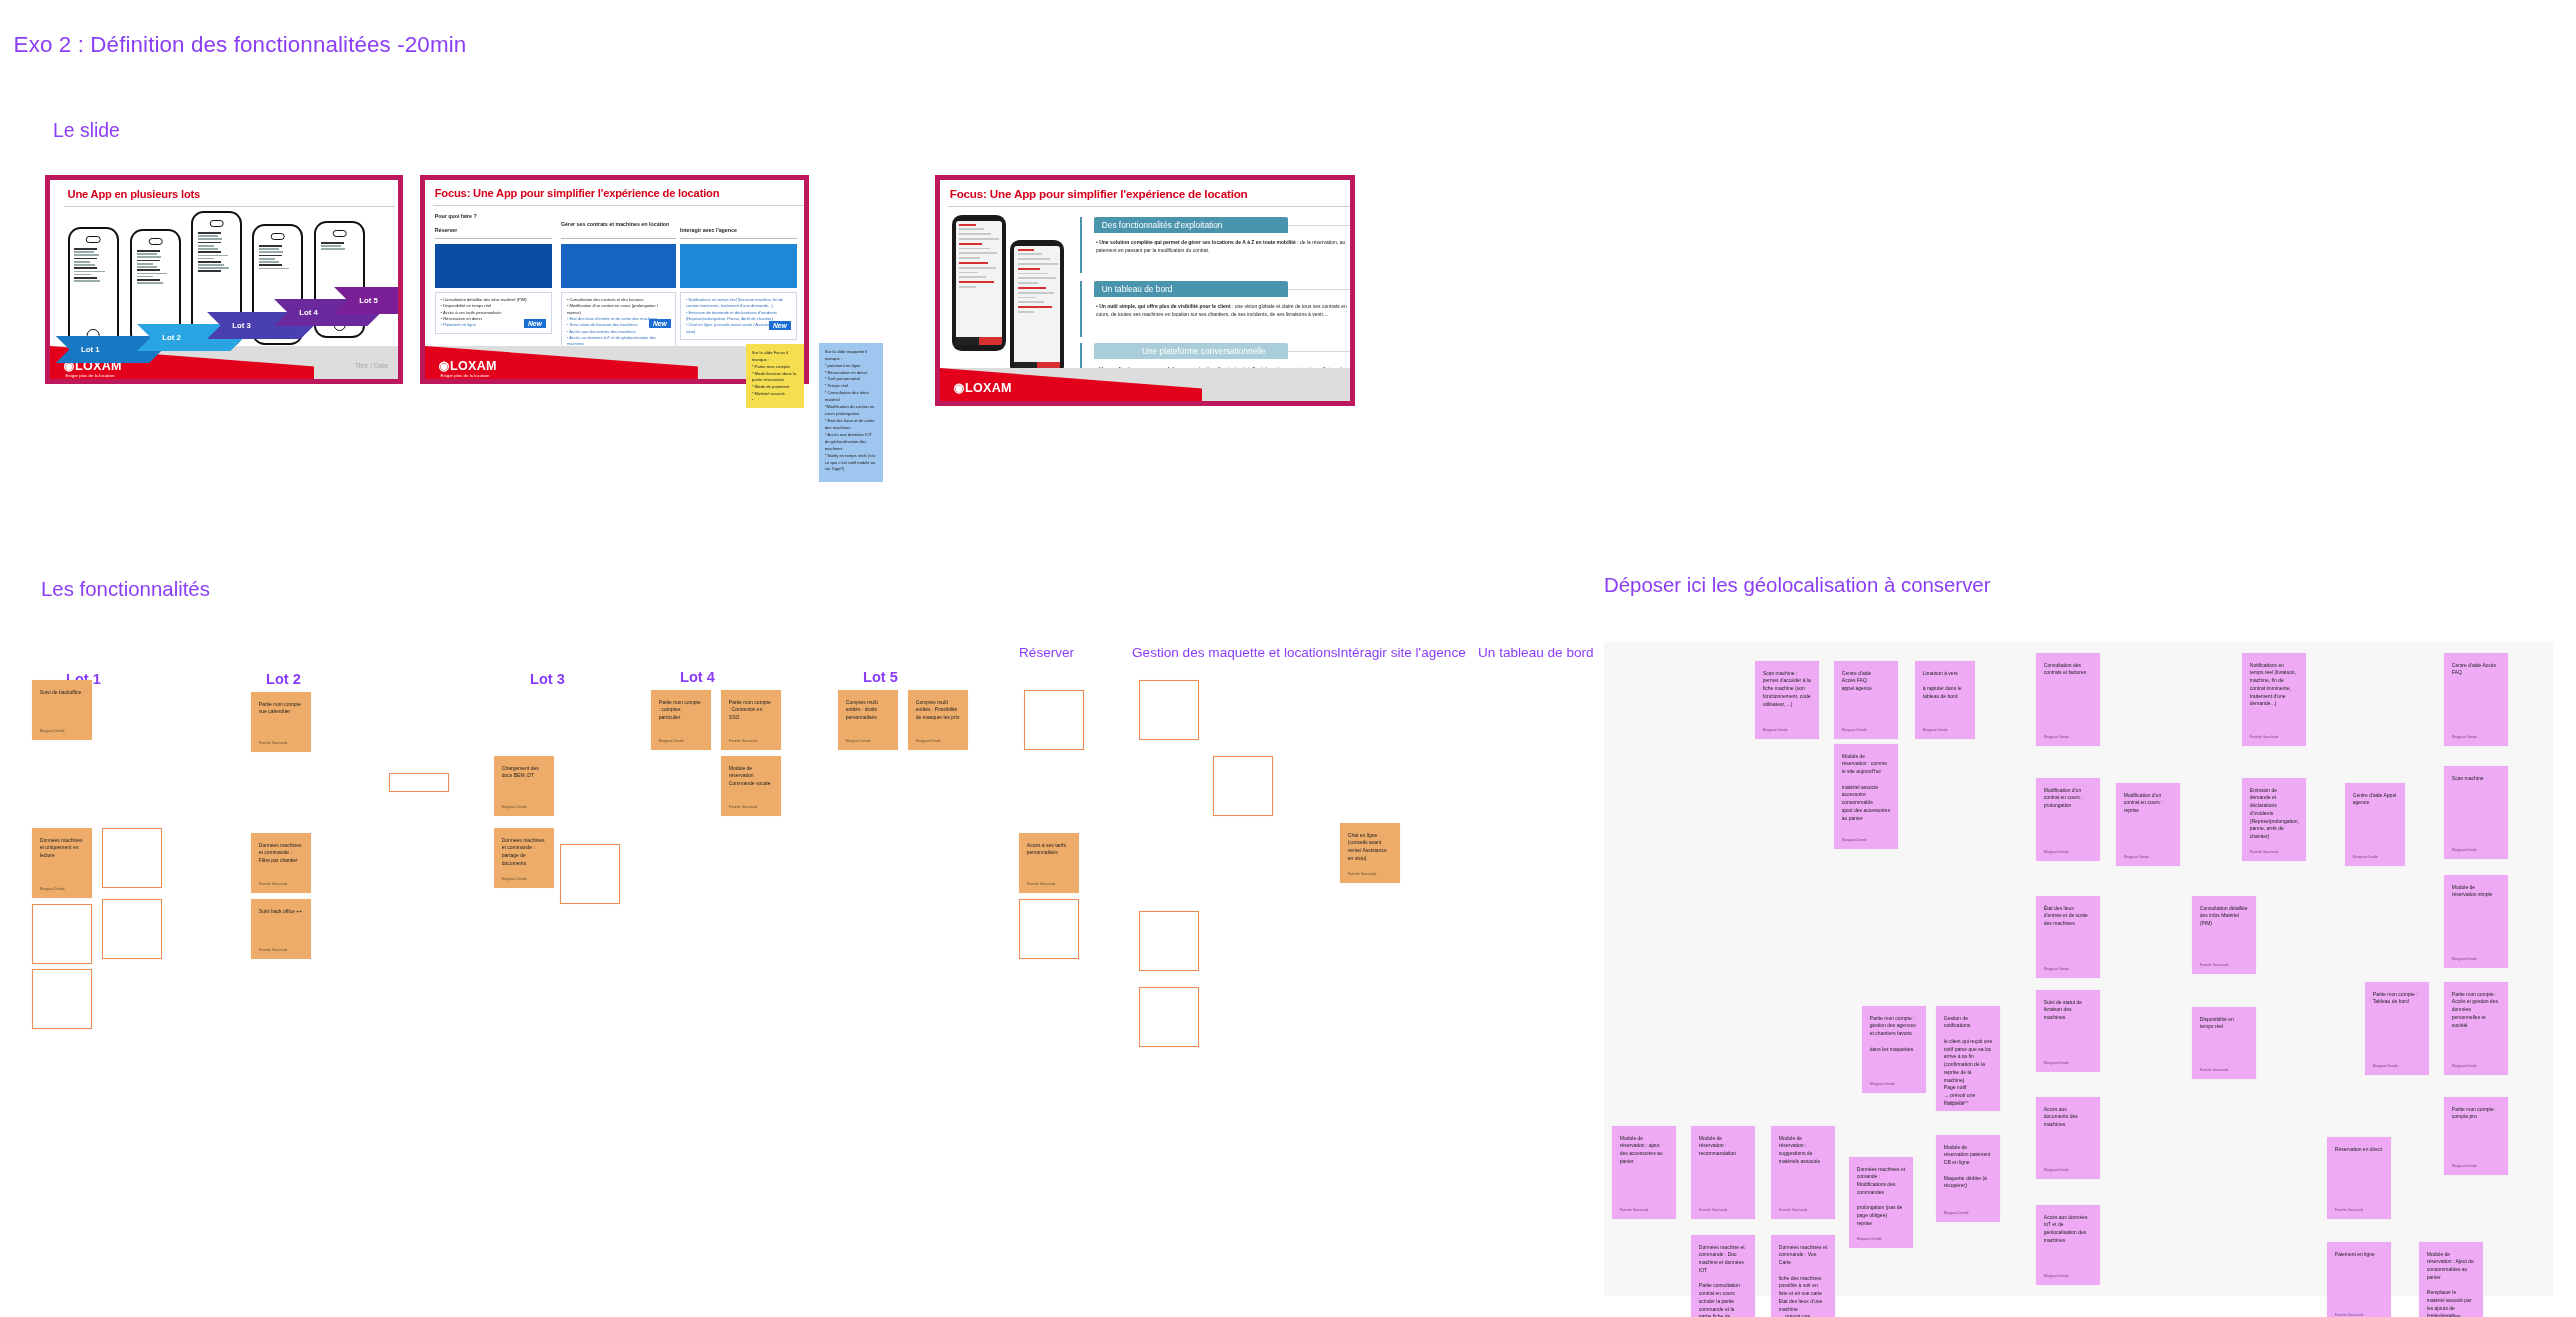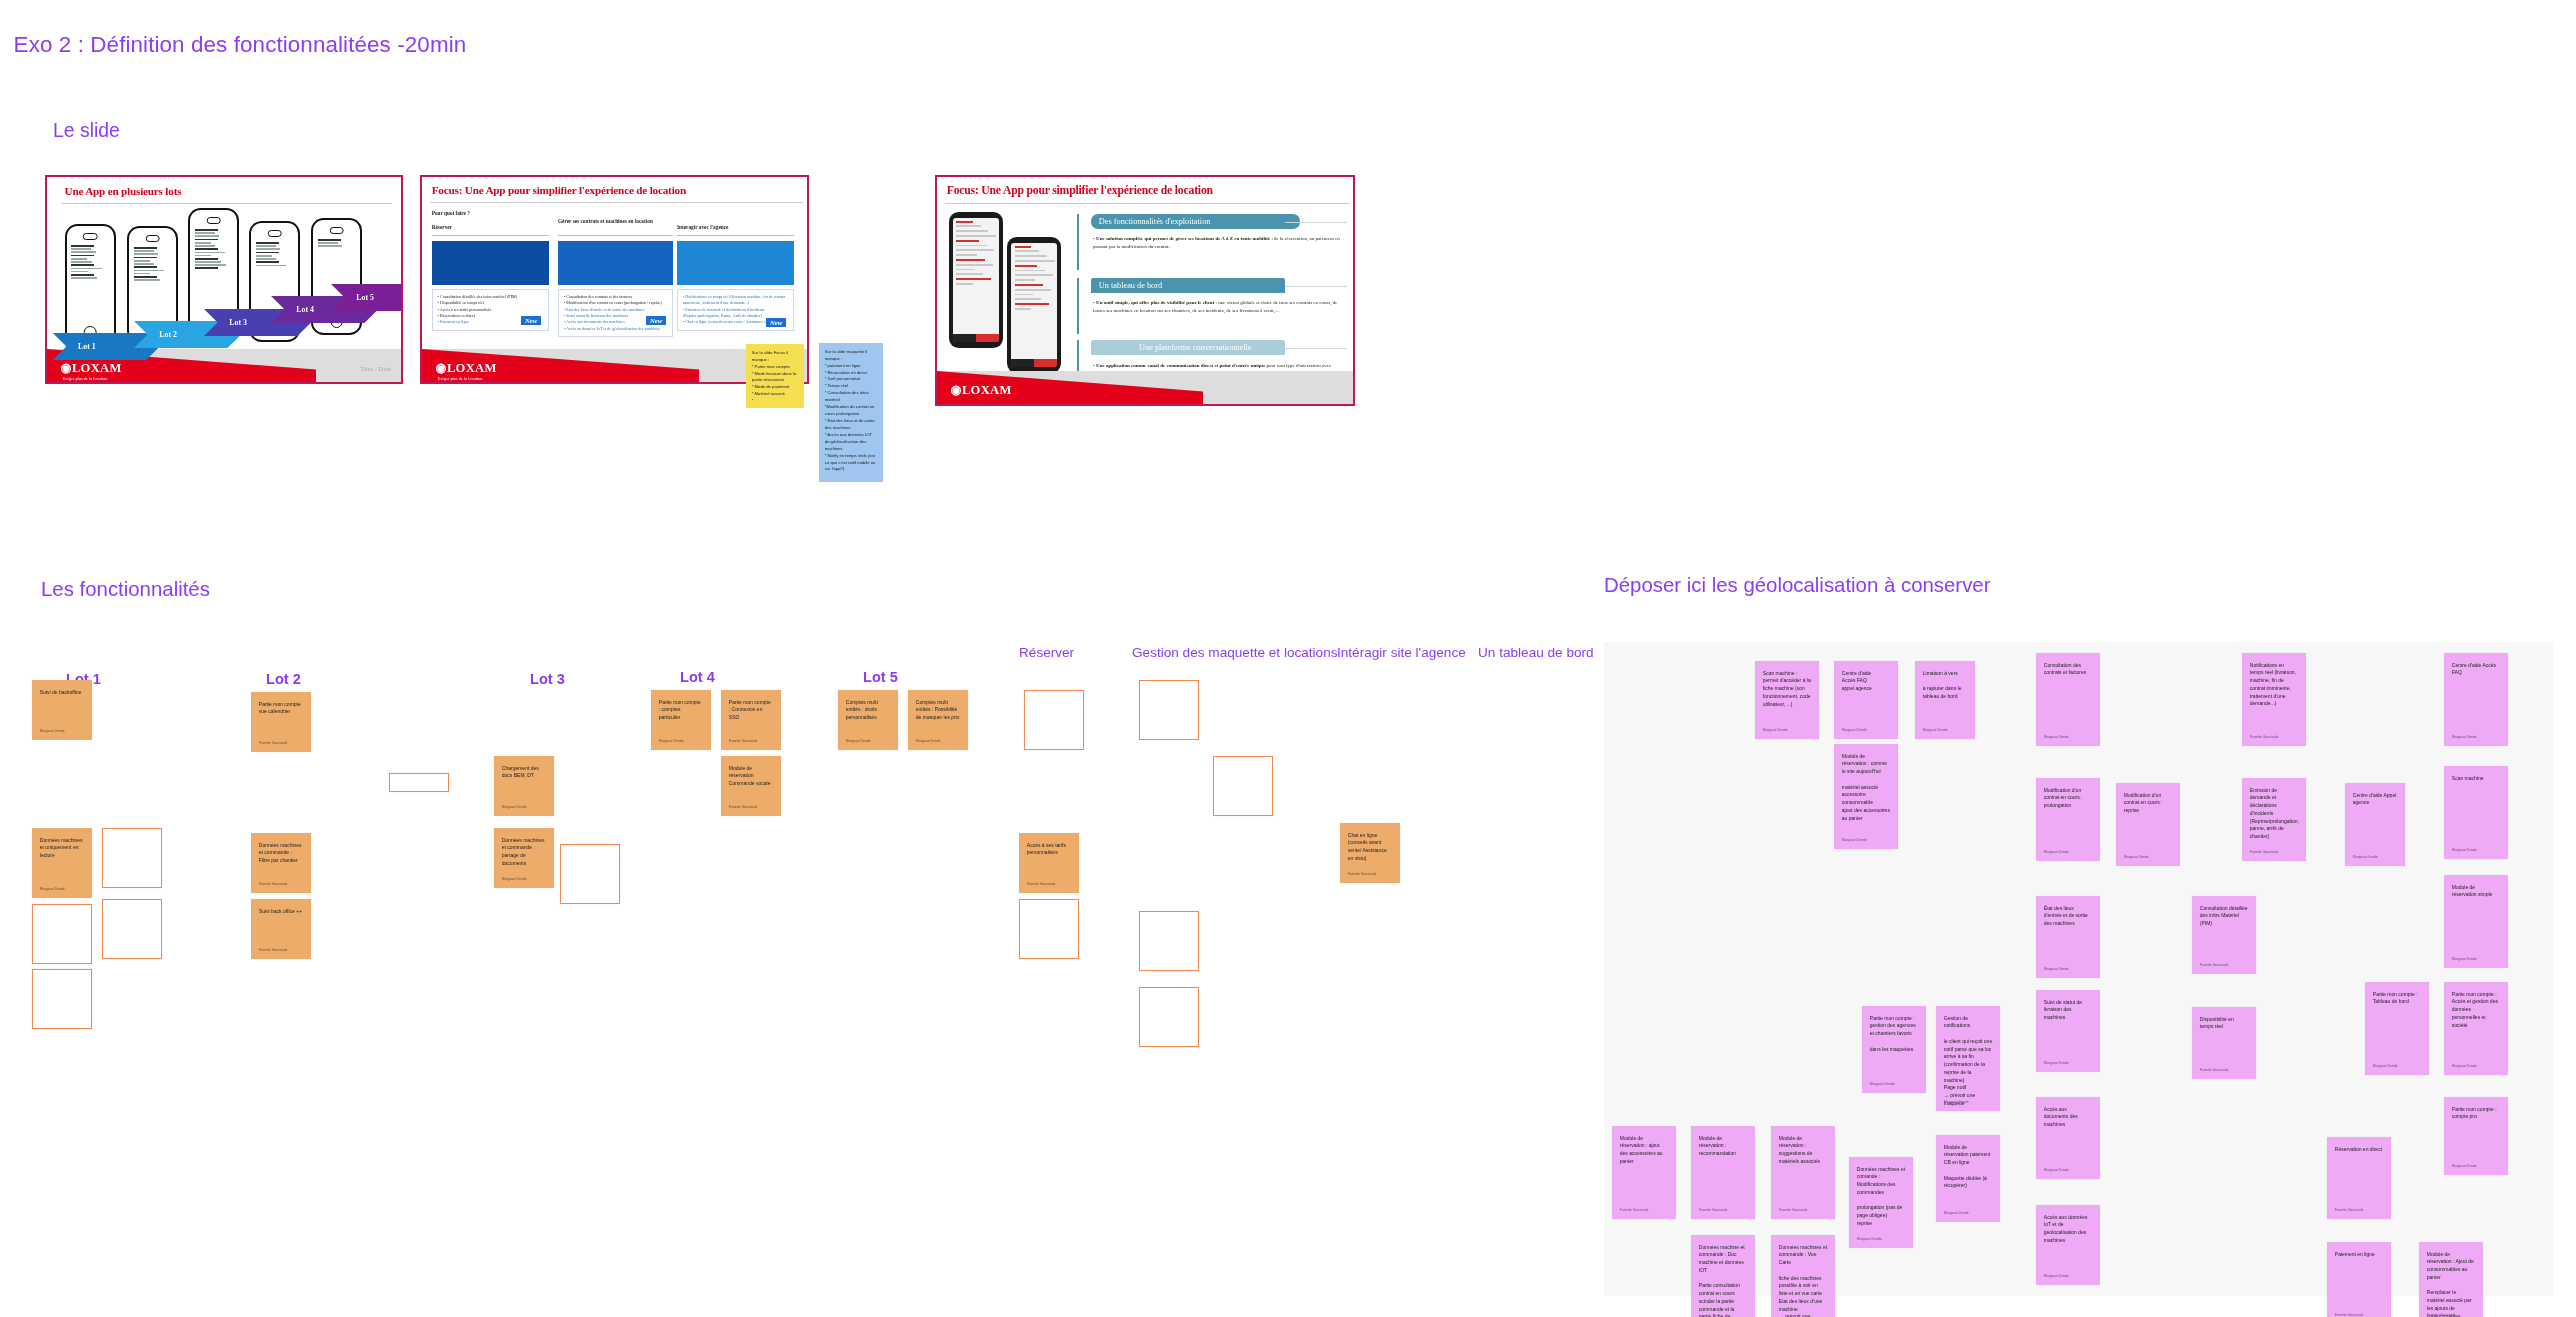--- a/index.html
+++ b/index.html
@@ -27,22 +27,21 @@
   .lot-label {
     position: absolute; color: #8b3df5; font-size: 14.6px; font-weight: 700;
   }
   .col-label {
     position: absolute; color: #8b3df5; font-size: 13.6px; font-weight: 400;
   }
 
   
   .slide {
     position: absolute; background: #fff; overflow: hidden;
-    border: 2px solid #be185d;
-    font-family: Liberation Serif, serif;
+    border: 5px solid #be185d;
   }
   .slide-title {
     color: #d6001c; font-weight: 700; letter-spacing: -0.2px;
   }
 
   
   #slide1 { left: 45px; top: 175px; width: 358px; height: 209px; }
   #slide1 .slide-title { position:absolute; left: 17.5px; top: 7.8px; font-size: 11.2px; }
   #slide1 .hr { position: absolute; left: 13.6px; top: 26px; width: 331px; height: 1px; background:#ccc;}
   .phone {
@@ -331,21 +330,21 @@
           <div style="height: 1.9px; margin: 2.9px 3.9px; background: rgb(216, 48, 48); width: 74%;"></div>
           <div style="height: 1.9px; margin: 2.9px 3.9px; background: rgb(201, 201, 201); width: 36%;"></div>
           <div style="position: absolute; left: 0px; right: 0px; bottom: 0px; height: 8.7px; background: rgb(26, 26, 26); display: flex;">
             <div style="flex:1;background:#222"></div>
             <div style="flex:1;background:#d83030"></div>
           </div>
         </div>
     </div>
 
     <div id="s3-blocks">
-        <div class="tagbar" style="left: 154px; top: 37px; width: 209px; border-radius: 7px;">Des fonctionnalités d'exploitation</div>
+        <div class="tagbar" style="left: 154px; top: 37px; width: 194px;">Des fonctionnalités d'exploitation</div>
         <div class="s3hr" style="left: 348px; top: 45px; width: 62px;"></div>
         <div class="s3line" style="left: 140px; top: 37px; height: 56px;"></div>
         <div class="s3txt" style="left: 156px; top: 58px; width: 255px;"><span>• </span><b>Une solution complète qui permet de gérer ses locations de A à Z en toute mobilité</b><span> : de la réservation, au paiement en passant par la modification du contrat.</span></div>
         <div class="tagbar" style="left: 154px; top: 101px; width: 194px;">Un tableau de bord</div>
         <div class="s3hr" style="left: 348px; top: 109px; width: 62px;"></div>
         <div class="s3line" style="left: 140px; top: 101px; height: 56px;"></div>
         <div class="s3txt" style="left: 156px; top: 122px; width: 255px;"><span>• </span><b>Un outil simple, qui offre plus de visibilité pour le client</b><span> : une vision globale et claire de tous ses contrats en cours, de toutes ses machines en location sur ses chantiers, de ses incidents, de ses livraisons à venir,...</span></div>
         <div class="tagbar pale" style="left: 154px; top: 163px; width: 194px; padding-left: 48px;">Une plateforme conversationnelle</div>
         <div class="s3hr" style="left: 348px; top: 171px; width: 62px;"></div>
         <div class="s3line" style="left: 140px; top: 163px; height: 54px;"></div>

